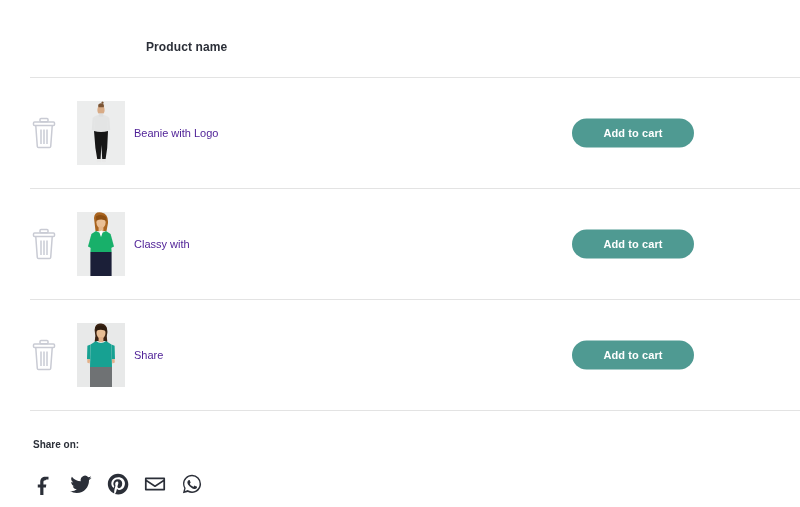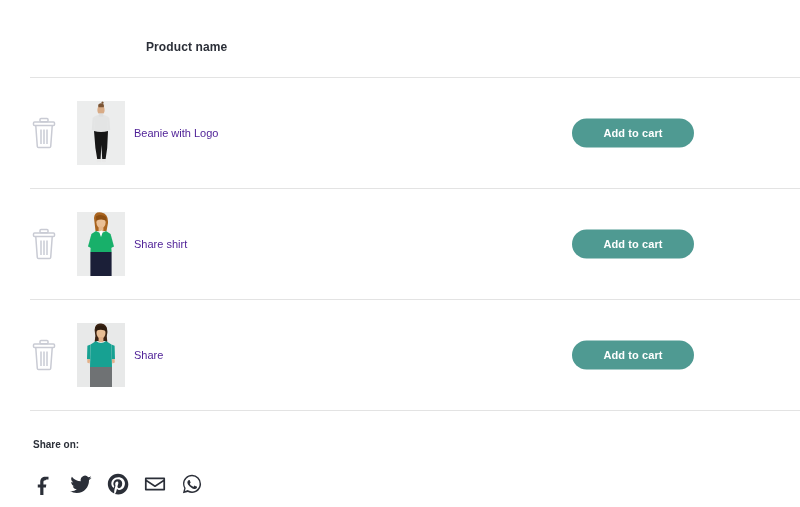--- a/index.html
+++ b/index.html
@@ -201,21 +201,21 @@
         <ellipse cx="24" cy="10.5" rx="4.6" ry="5.6" fill="#eabf95"></ellipse>
         <path d="M19 4.5 Q24 1.5 29.2 5 L29.6 9 Q24.5 6 19.3 8.8 Z" fill="#8d4f12"></path>
         <rect x="21.6" y="14.5" width="4.8" height="5" fill="#e5b78c"></rect>
         <path d="M19 19 Q24 22.5 29 19 L33.6 22 L34.6 40 L13.4 40 L14.4 22 Z" fill="#18b06a"></path>
         <path d="M22 19.4 L24 25 L26 19.4 L24.6 18.6 Z" fill="#ffffff"></path>
         <path d="M14.4 22 L11 34.5 L14 36 L15.4 26 Z" fill="#18b06a"></path>
         <path d="M33.6 22 L37 34.5 L34 36 L32.6 26 Z" fill="#18b06a"></path>
         <rect x="13.4" y="40" width="21.2" height="24" fill="#1b1f38"></rect>
       </svg>
     </div>
-    <div class="cell-name">Share shirt</div>
+    <div class="cell-name">Classy with</div>
     <div class="cell-action">
       <button class="btn-cart">Add to cart</button>
     </div>
   </div>
 
   <div class="divider" style="top:299px;"></div>
 
   <div class="row" style="top:300px;">
     <div class="cell-delete">
       <svg viewBox="0 0 26 32" aria-hidden="true">

